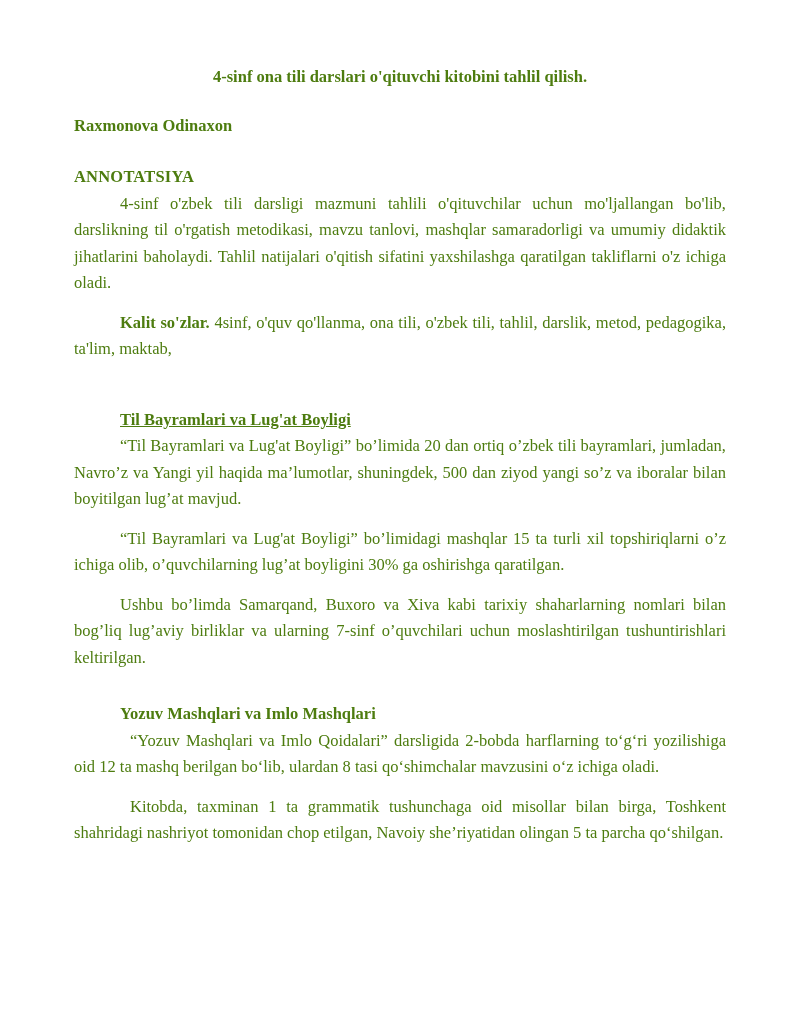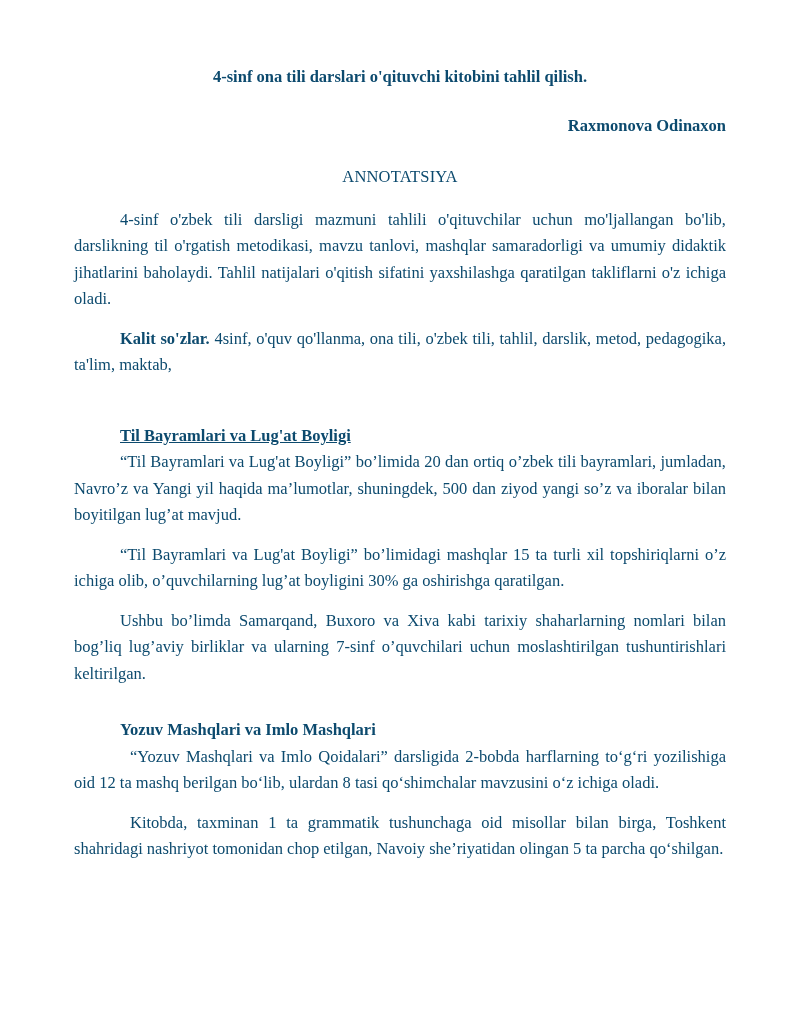--- a/index.html
+++ b/index.html
@@ -8,41 +8,40 @@
     background: #ffffff;
   }
   .page {
     position: relative;
     width: 800px;
     height: 1035px;
     box-sizing: border-box;
     margin: 0 auto;
     padding: 64px 74px 0 74px;
     background: #ffffff;
-    color: #0c4a6e;
+    color: #4d7c0f;
     font-family: "Liberation Serif", "DejaVu Serif", serif;
     font-size: 16.5px;
     line-height: 26.5px;
     overflow: hidden;
   }
   .bold   { font-weight: bold; }
   .doc-title {
     font-weight: bold;
     text-align: center;
     margin: 0 0 22px 0;
   }
   .author-line {
     font-weight: bold;
-    text-align: right;
+    text-align: left;
     margin: 0 0 25px 0;
   }
   .annotation-heading {
-    font-weight: normal;
-    text-align: center;
-    margin: 16px;
+    font-weight: bold;
+    margin: 0;
     letter-spacing: 0.2px;
   }
   .para {
     margin: 0 0 13px 0;
     text-align: justify;
     text-indent: 46px;
   }
   .para.spread-last {
     text-align-last: justify;
   }

